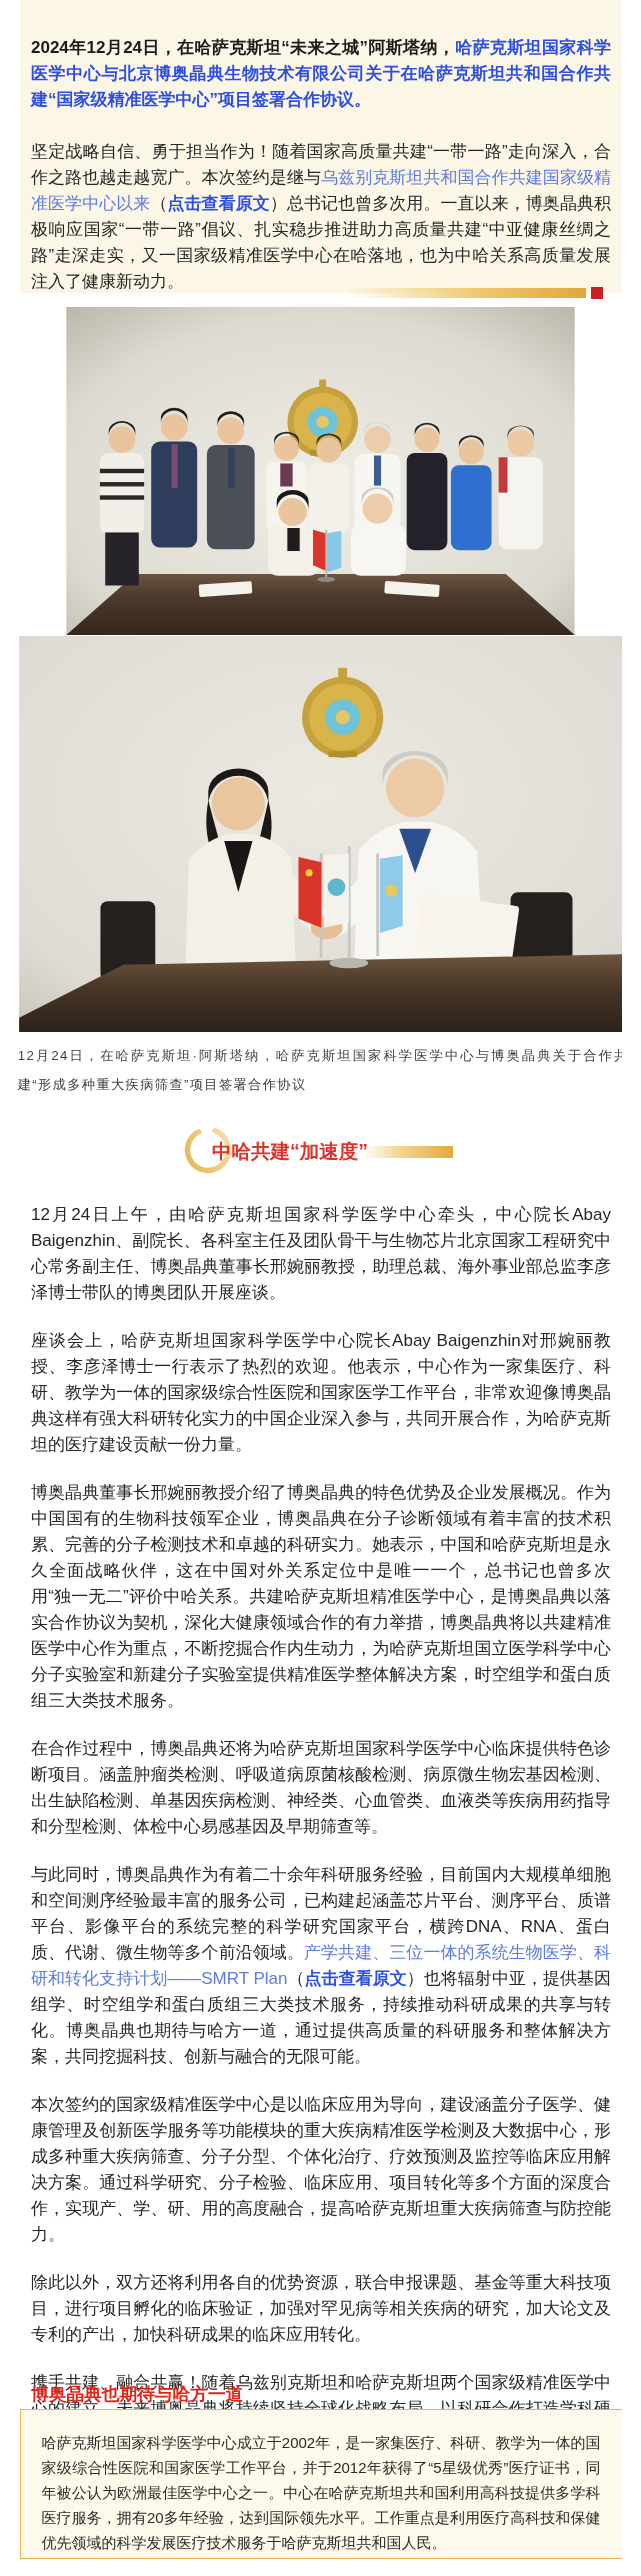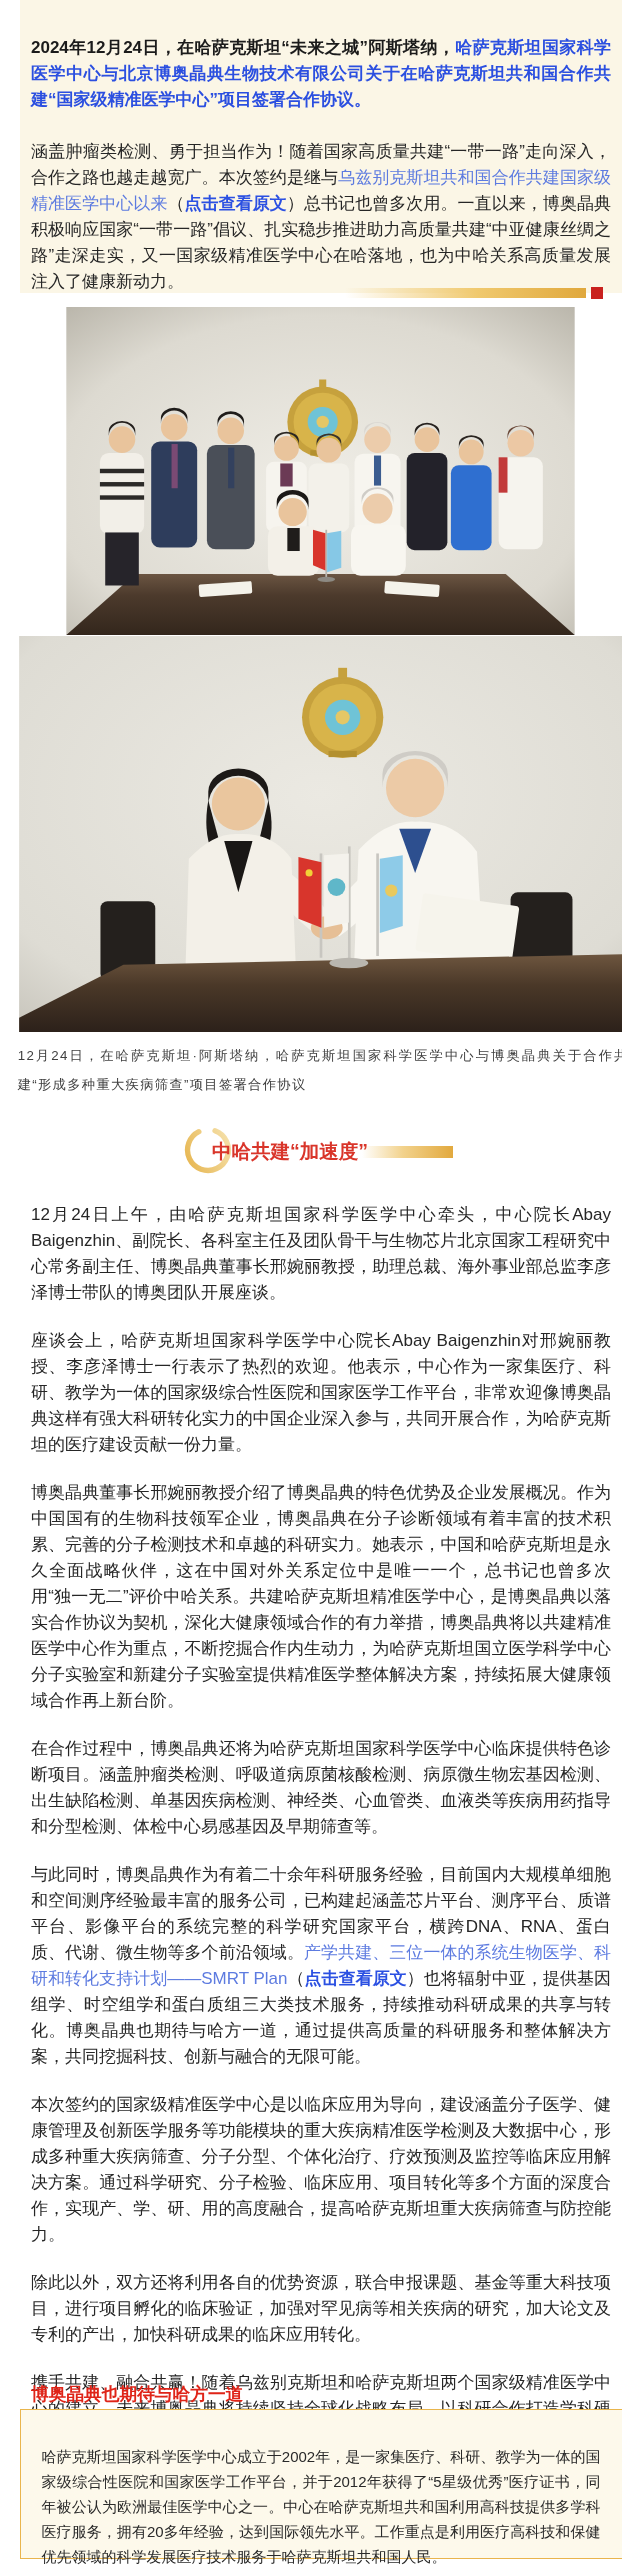--- a/index.html
+++ b/index.html
@@ -34,31 +34,31 @@
   .article p{margin:0 0 22px 0;font-size:17px;line-height:26px;color:#262626;text-align:justify;}
 
   .run-plain{color:#262626;}
   .run-b{font-weight:700;color:#1b1b1b;}
   .run-b-blue{font-weight:700;color:#2b4fe0;}
   .run-link{color:#5d7be0;}
   .run-link-b{font-weight:700;color:#2b50e2;margin-top:44px;}
 
   .about-heading{position:absolute;left:31px;top:2382px;font-size:17.7px;font-weight:700;color:#df2418;}
   .about-box{position:absolute;left:19.5px;top:2409px;width:603px;height:150px;box-sizing:border-box;
-    background:#fdf9eb;border:1.8px solid #e9b54d;padding:34px 21px;}
+    background:#fdf9eb;border:1.8px solid #e9b54d;padding:20px 21px;}
   .about-box p{margin:0;font-size:15px;line-height:25px;color:#2a2a2a;text-align:justify;}
 </style>
 </head>
 <body>
 
 <div id="page">
 
   <div class="intro-card">
     <p><span class="run-b">2024年12月24日，在哈萨克斯坦“未来之城”阿斯塔纳，</span><span class="run-b-blue">哈萨克斯坦国家科学医学中心与北京博奥晶典生物技术有限公司关于在哈萨克斯坦共和国合作共建“国家级精准医学中心”项目签署合作协议。</span></p>
-    <p><span class="run-plain">涵盖肿瘤类检测、勇于担当作为！随着国家高质量共建“一带一路”走向深入，合作之路也越走越宽广。本次签约是继与</span><span class="run-link">乌兹别克斯坦共和国合作共建国家级精准医学中心以来</span><span class="run-plain">（</span><span class="run-link-b">点击查看原文</span><span class="run-plain">）总书记也曾多次用。一直以来，博奥晶典积极响应国家“一带一路”倡议、扎实稳步推进助力高质量共建“中亚健康丝绸之路”走深走实，又一国家级精准医学中心在哈落地，也为中哈关系高质量发展注入了健康新动力。</span></p>
+    <p><span class="run-plain">坚定战略自信、勇于担当作为！随着国家高质量共建“一带一路”走向深入，合作之路也越走越宽广。本次签约是继与</span><span class="run-link">乌兹别克斯坦共和国合作共建国家级精准医学中心以来</span><span class="run-plain">（</span><span class="run-link-b">点击查看原文</span><span class="run-plain">）总书记也曾多次用。一直以来，博奥晶典积极响应国家“一带一路”倡议、扎实稳步推进助力高质量共建“中亚健康丝绸之路”走深走实，又一国家级精准医学中心在哈落地，也为中哈关系高质量发展注入了健康新动力。</span></p>
   </div>
   <div class="gold-bar-1"></div>
   <div class="red-square"></div>
 
   <div class="photo1">
     <svg viewBox="0 0 575 371">
       <defs>
         <radialGradient id="wall1" cx="50%" cy="55%" r="75%">
           <stop offset="0%" stop-color="#efede6"></stop>
             <stop offset="70%" stop-color="#dddad1"></stop>
@@ -237,21 +237,21 @@
         </defs>
       <circle cx="27" cy="27" r="23" fill="none" stroke="url(#ring)" stroke-width="6" stroke-linecap="round" stroke-dasharray="125 30" transform="rotate(-70 27 27)"></circle>
     </svg>
   </div>
   <div class="sec-title">中哈共建“加速度”</div>
   <div class="gold-bar-2"></div>
 
   <div class="article">
     <p><span class="run-plain">12月24日上午，由哈萨克斯坦国家科学医学中心牵头，中心院长Abay Baigenzhin、副院长、各科室主任及团队骨干与生物芯片北京国家工程研究中心常务副主任、博奥晶典董事长邢婉丽教授，助理总裁、海外事业部总监李彦泽博士带队的博奥团队开展座谈。</span></p>
     <p><span class="run-plain">座谈会上，哈萨克斯坦国家科学医学中心院长Abay Baigenzhin对邢婉丽教授、李彦泽博士一行表示了热烈的欢迎。他表示，中心作为一家集医疗、科研、教学为一体的国家级综合性医院和国家医学工作平台，非常欢迎像博奥晶典这样有强大科研转化实力的中国企业深入参与，共同开展合作，为哈萨克斯坦的医疗建设贡献一份力量。</span></p>
-    <p><span class="run-plain">博奥晶典董事长邢婉丽教授介绍了博奥晶典的特色优势及企业发展概况。作为中国国有的生物科技领军企业，博奥晶典在分子诊断领域有着丰富的技术积累、完善的分子检测技术和卓越的科研实力。她表示，中国和哈萨克斯坦是永久全面战略伙伴，这在中国对外关系定位中是唯一一个，总书记也曾多次用“独一无二”评价中哈关系。共建哈萨克斯坦精准医学中心，是博奥晶典以落实合作协议为契机，深化大健康领域合作的有力举措，博奥晶典将以共建精准医学中心作为重点，不断挖掘合作内生动力，为哈萨克斯坦国立医学科学中心分子实验室和新建分子实验室提供精准医学整体解决方案，持续拓展大健康领域合作再上新台阶。</span></p>
+    <p><span class="run-plain">博奥晶典董事长邢婉丽教授介绍了博奥晶典的特色优势及企业发展概况。作为中国国有的生物科技领军企业，博奥晶典在分子诊断领域有着丰富的技术积累、完善的分子检测技术和卓越的科研实力。她表示，中国和哈萨克斯坦是永久全面战略伙伴，这在中国对外关系定位中是唯一一个，总书记也曾多次用“独一无二”评价中哈关系。共建哈萨克斯坦精准医学中心，是博奥晶典以落实合作协议为契机，深化大健康领域合作的有力举措，博奥晶典将以共建精准医学中心作为重点，不断挖掘合作内生动力，为哈萨克斯坦国立医学科学中心分子实验室和新建分子实验室提供精准医学整体解决方案，时空组学和蛋白质组三大类技术服务。</span></p>
     <p><span class="run-plain">在合作过程中，博奥晶典还将为哈萨克斯坦国家科学医学中心临床提供特色诊断项目。涵盖肿瘤类检测、呼吸道病原菌核酸检测、病原微生物宏基因检测、出生缺陷检测、单基因疾病检测、神经类、心血管类、血液类等疾病用药指导和分型检测、体检中心易感基因及早期筛查等。</span></p>
     <p><span class="run-plain">与此同时，博奥晶典作为有着二十余年科研服务经验，目前国内大规模单细胞和空间测序经验最丰富的服务公司，已构建起涵盖芯片平台、测序平台、质谱平台、影像平台的系统完整的科学研究国家平台，横跨DNA、RNA、蛋白质、代谢、微生物等多个前沿领域。</span><span class="run-link">产学共建、三位一体的系统生物医学、科研和转化支持计划——SMRT Plan</span><span class="run-plain">（</span><span class="run-link-b">点击查看原文</span><span class="run-plain">）也将辐射中亚，提供基因组学、时空组学和蛋白质组三大类技术服务，持续推动科研成果的共享与转化。博奥晶典也期待与哈方一道，通过提供高质量的科研服务和整体解决方案，共同挖掘科技、创新与融合的无限可能。</span></p>
     <p><span class="run-plain">本次签约的国家级精准医学中心是以临床应用为导向，建设涵盖分子医学、健康管理及创新医学服务等功能模块的重大疾病精准医学检测及大数据中心，形成多种重大疾病筛查、分子分型、个体化治疗、疗效预测及监控等临床应用解决方案。通过科学研究、分子检验、临床应用、项目转化等多个方面的深度合作，实现产、学、研、用的高度融合，提高哈萨克斯坦重大疾病筛查与防控能力。</span></p>
     <p><span class="run-plain">除此以外，双方还将利用各自的优势资源，联合申报课题、基金等重大科技项目，进行项目孵化的临床验证，加强对罕见病等相关疾病的研究，加大论文及专利的产出，加快科研成果的临床应用转化。</span></p>
     <p><span class="run-plain">携手共建、融合共赢！随着乌兹别克斯坦和哈萨克斯坦两个国家级精准医学中心的建立，未来博奥晶典将持续坚持全球化战略布局，以科研合作打造学科硬实力、转化开发助推高质量发展，</span><span class="run-b-blue">面向全球为用户与行业提供更创新、更先进、更个性化的整体解决方案与精准中心业态</span><span class="run-plain">，为公共卫生应急和广大人民群众的生命安全、身体健康保驾护航。</span></p>
   </div>
 
   <div class="about-heading">博奥晶典也期待与哈方一道</div>
   <div class="about-box">
     <p>哈萨克斯坦国家科学医学中心成立于2002年，是一家集医疗、科研、教学为一体的国家级综合性医院和国家医学工作平台，并于2012年获得了“5星级优秀”医疗证书，同年被公认为欧洲最佳医学中心之一。中心在哈萨克斯坦共和国利用高科技提供多学科医疗服务，拥有20多年经验，达到国际领先水平。工作重点是利用医疗高科技和保健优先领域的科学发展医疗技术服务于哈萨克斯坦共和国人民。</p>

